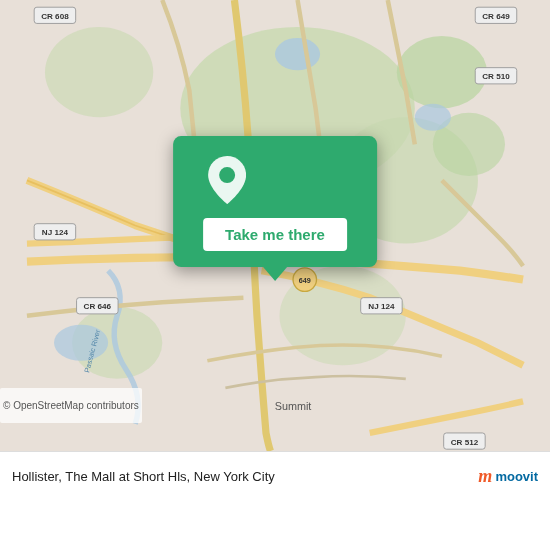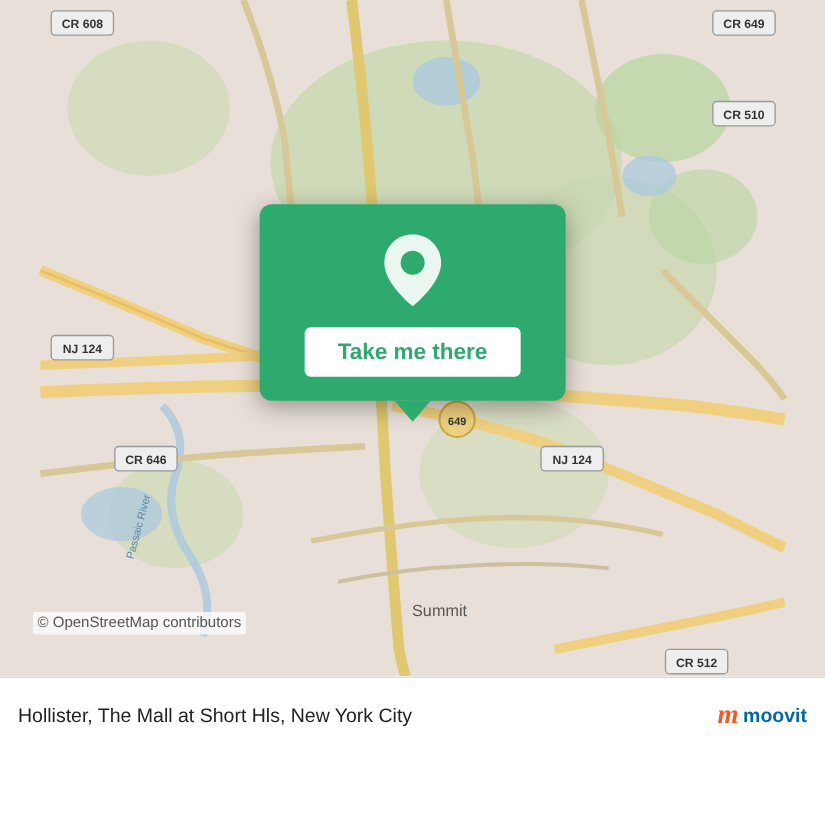--- a/index.html
+++ b/index.html
@@ -38,21 +38,21 @@
       align-items: center;
       z-index: 10;
     }
 
     #popup-card {
       background: #2eaa6e;
       border-radius: 8px;
       padding: 20px 30px 16px 30px;
       display: flex;
       flex-direction: column;
-      align-items: center;
+      align-items: flex-start;
       box-shadow: 0 4px 16px rgba(0,0,0,0.35);
       min-width: 180px;
     }
 
     #location-icon-wrapper {
       width: 48px;
       height: 48px;
       display: flex;
       align-items: center;
       justify-content: center;
@@ -91,23 +91,23 @@
       padding: 0 12px;
       border-top: 1px solid #ddd;
       position: relative;
     }
 
     #copyright-text {
       font-size: 10px;
       color: #555;
       position: absolute;
       bottom: 28px;
-      left: 22px;
+      left: 0;
       background: rgba(255,255,255,0.75);
-      padding: 2px 3px;
+      padding: 12px 3px;
       border-radius: 2px;
       z-index: 5;
     }
 
     #location-title {
       font-size: 13px;
       color: #222;
       font-weight: 400;
       flex: 1;
     }

